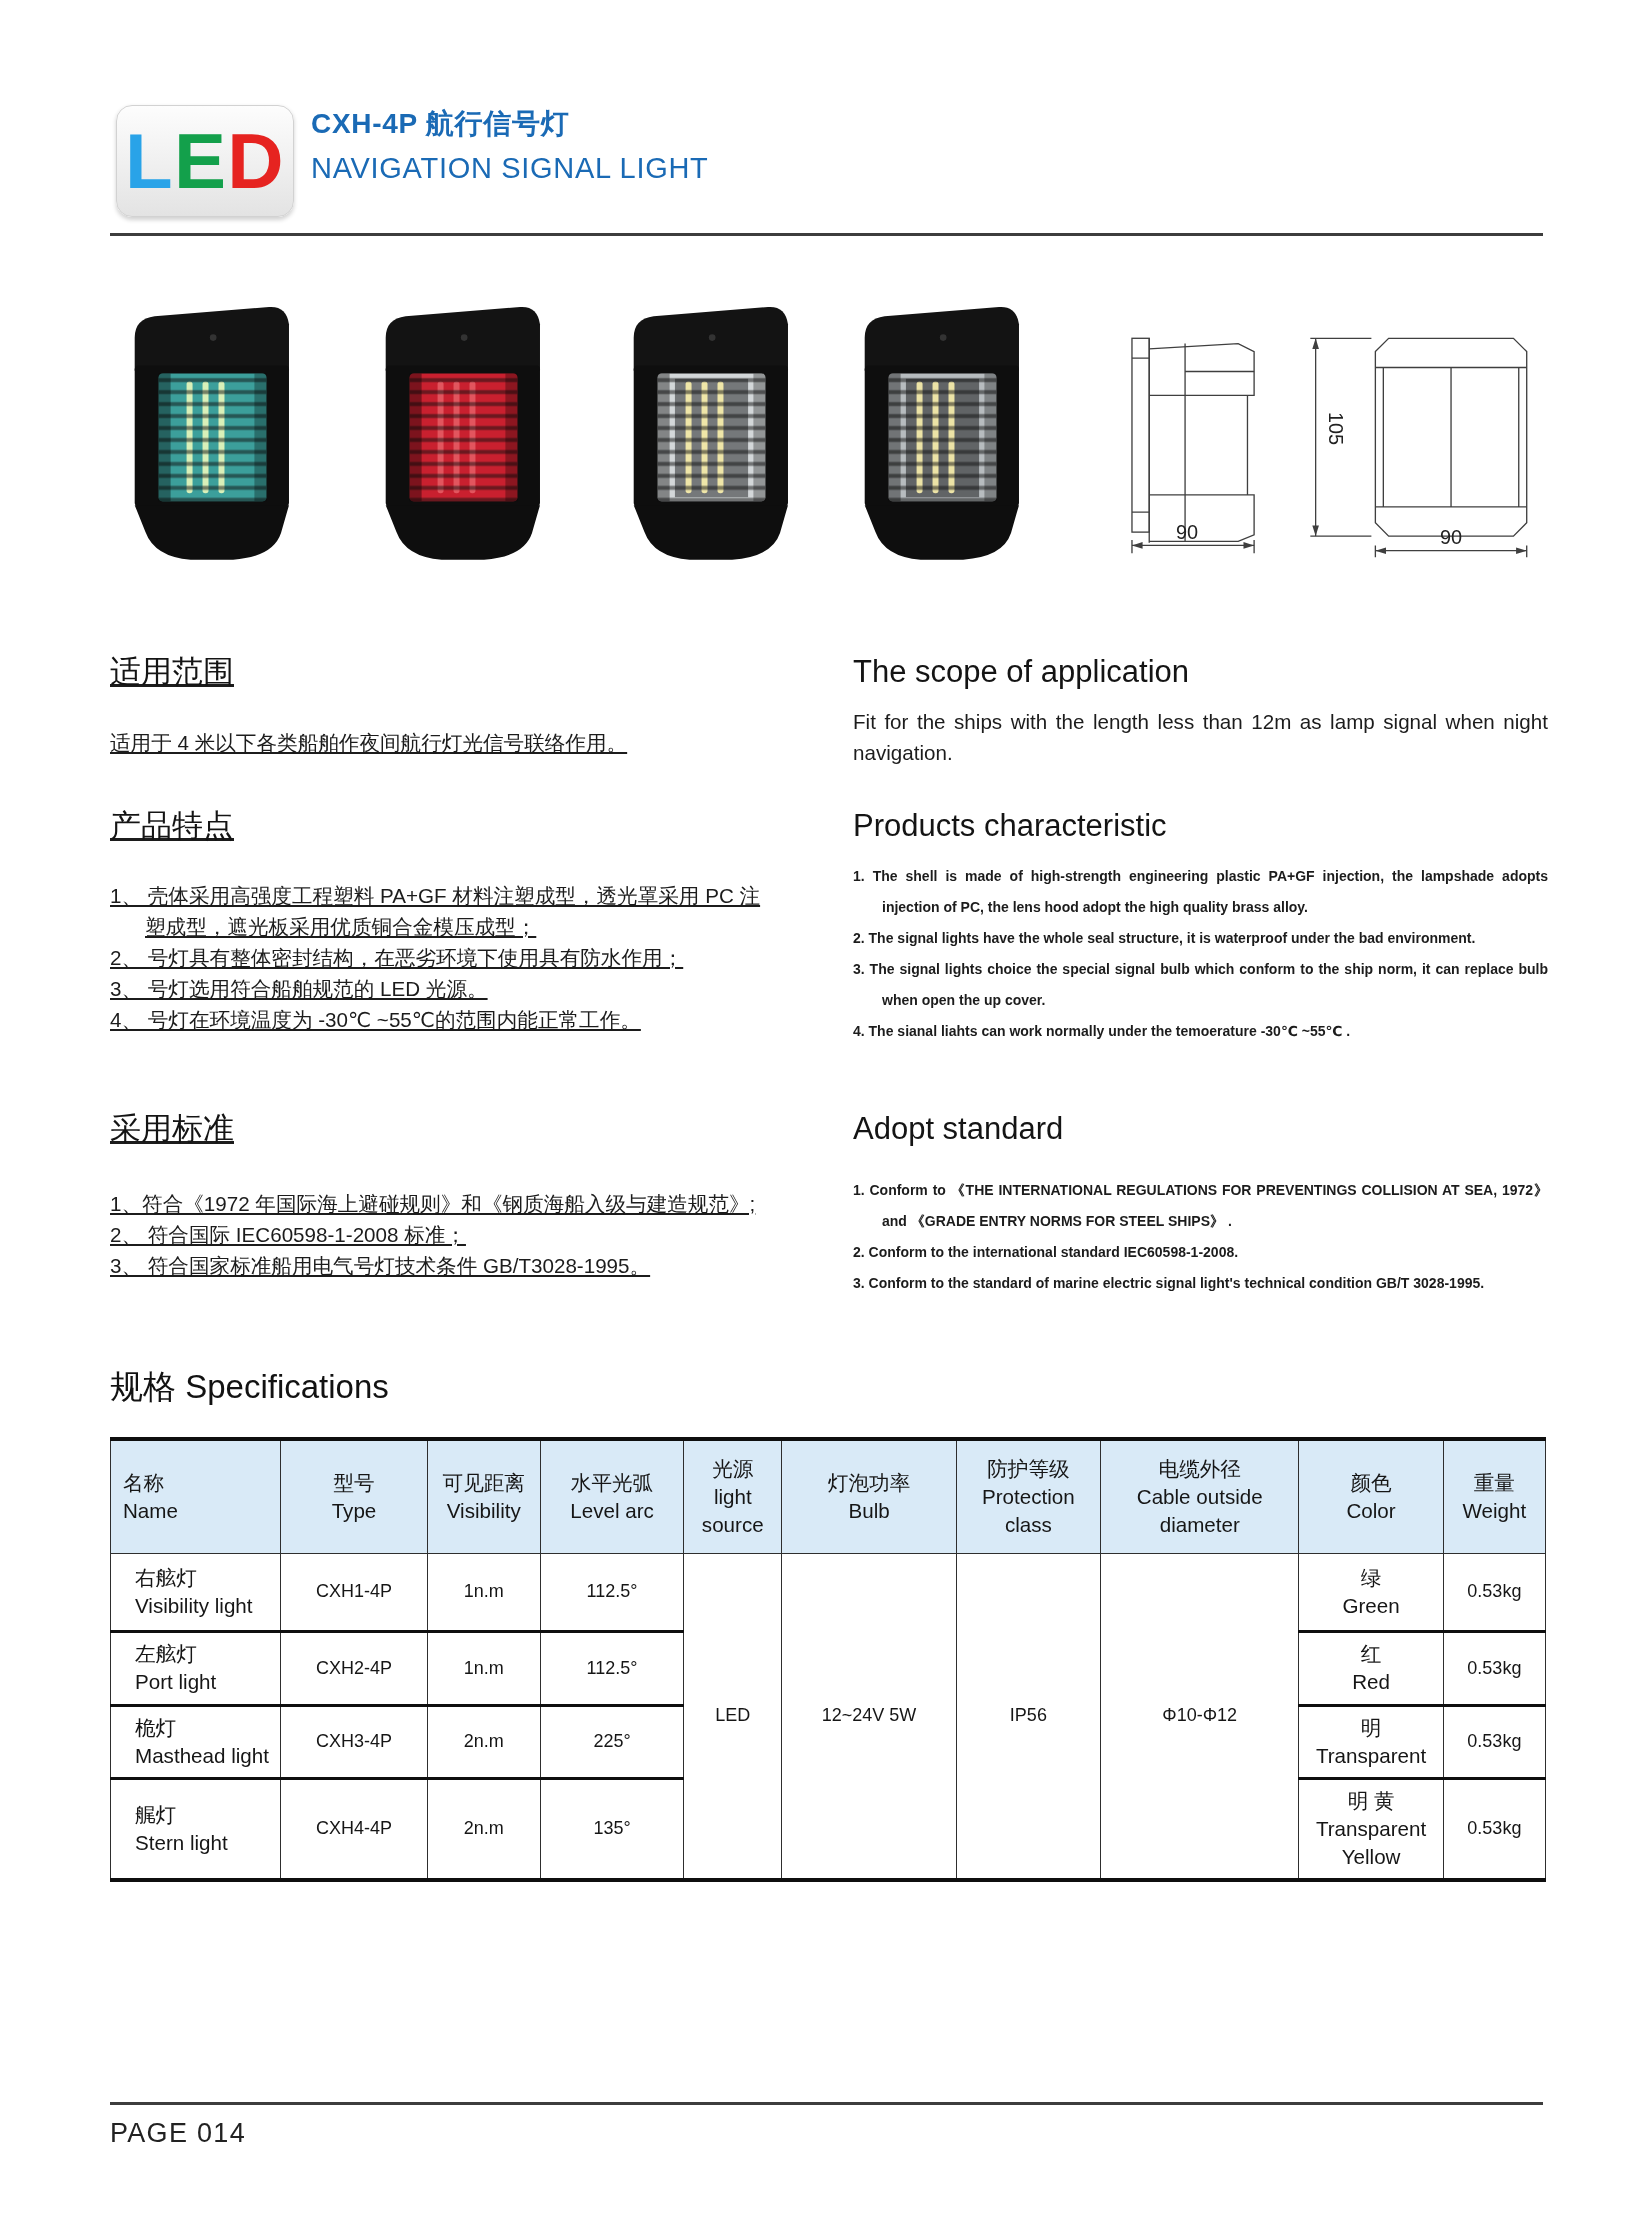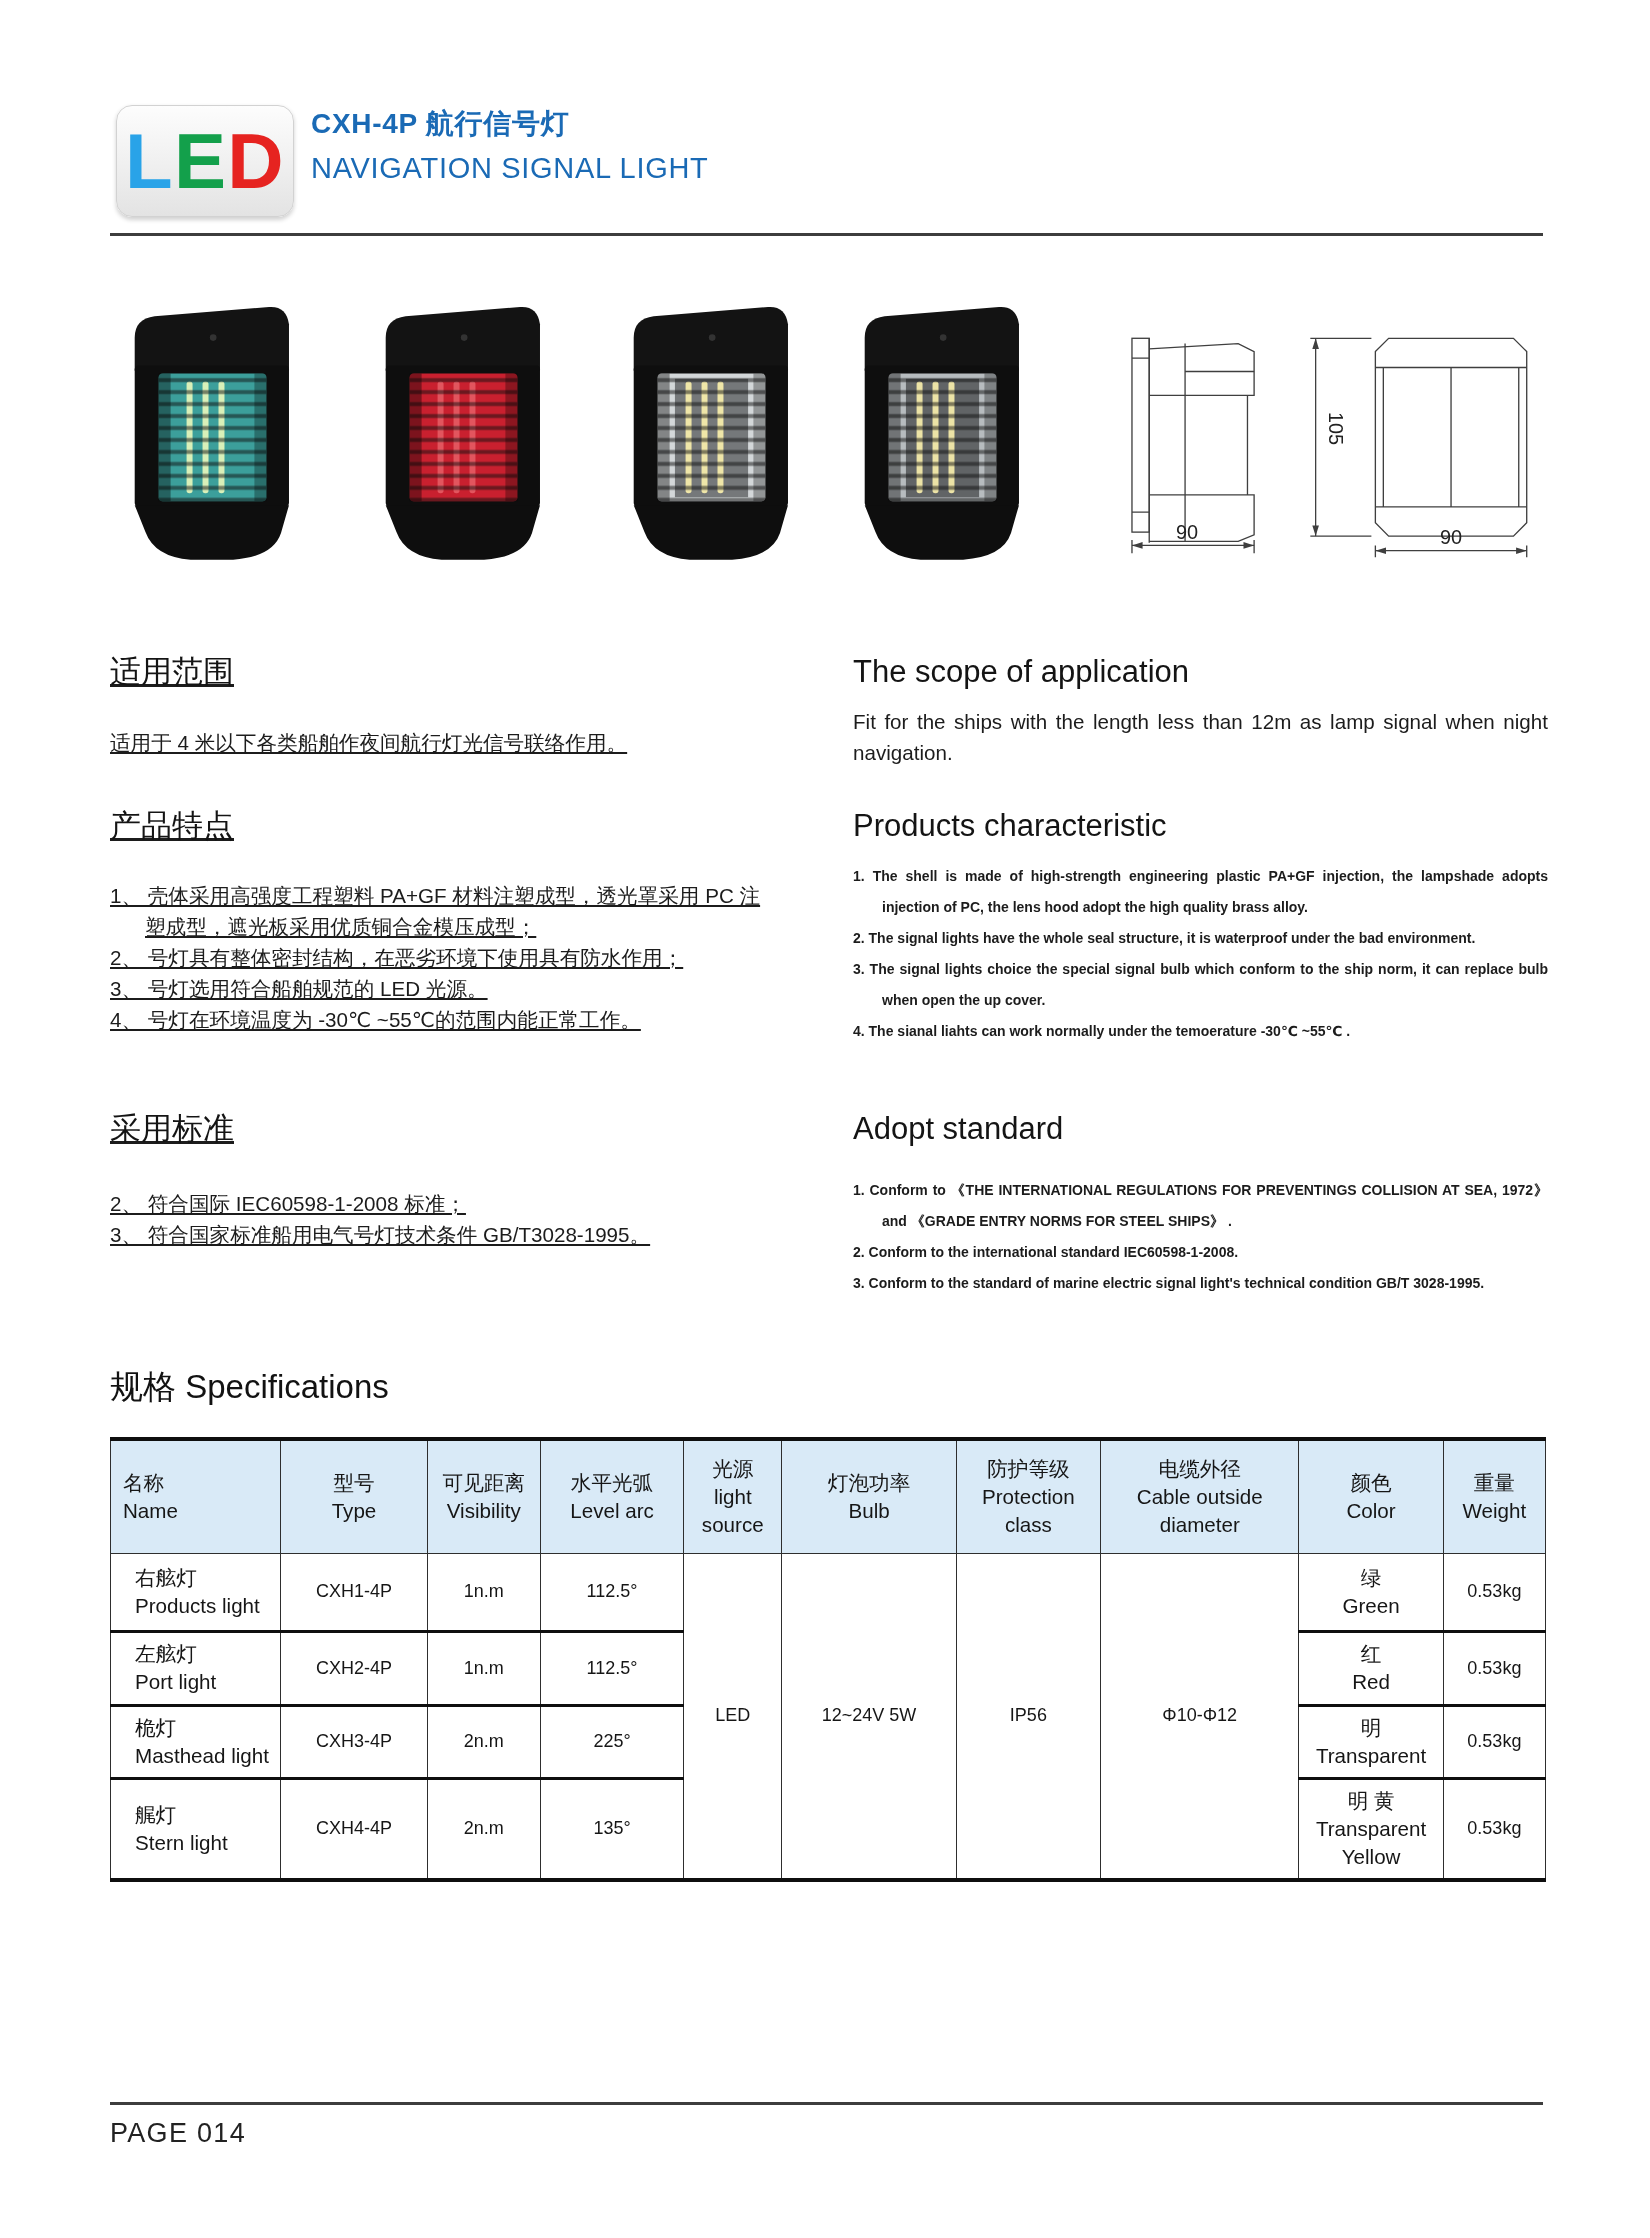--- a/index.html
+++ b/index.html
@@ -194,20 +194,21 @@
         <div class="li">1. The shell is made of high-strength engineering plastic PA+GF injection, the lampshade adopts injection of PC, the lens hood adopt the high quality brass alloy.</div>
         <div class="li">2. The signal lights have the whole seal structure, it is waterproof under the bad environment.</div>
         <div class="li">3. The signal lights choice the special signal bulb which conform to the ship norm, it can replace bulb when open the up cover.</div>
         <div class="li">4. The sianal liahts can work normally under the temoerature -30℃ ~55℃ .</div>
       </div>
   </div>
 
   <div class="sec zh-col" style="top:1109px">
     <div class="sec-h">采用标准</div>
     <div class="zh-list std">
+        <div class="li">1、符合《1972 年国际海上避碰规则》和《钢质海船入级与建造规范》;</div>
         <div class="li">2、 符合国际 IEC60598-1-2008 标准；</div>
         <div class="li">3、 符合国家标准船用电气号灯技术条件 GB/T3028-1995。</div>
       </div>
   </div>
   <div class="sec en-col" style="top:1109px">
     <div class="sec-h">Adopt standard</div>
     <div class="en-list std">
         <div class="li">1. Conform to 《THE INTERNATIONAL REGULATIONS FOR PREVENTINGS COLLISION AT SEA, 1972》 and 《GRADE ENTRY NORMS FOR STEEL SHIPS》 .</div>
         <div class="li">2. Conform to the international standard IEC60598-1-2008.</div>
         <div class="li">3. Conform to the standard of marine electric signal light's technical condition GB/T 3028-1995.</div>
@@ -273,21 +274,21 @@
             <th style="background: rgb(217, 234, 247);">
               <div>重量</div>
               <div>Weight</div>
             </th>
           </tr>
         </thead>
         <tbody>
           <tr style="height: 78px;">
             <td class="name-cell sep">
               <div>右舷灯</div>
-              <div>Products light</div>
+              <div>Visibility light</div>
             </td>
             <td class="val sep">
               <div>CXH1-4P</div>
             </td>
             <td class="val sep">
               <div>1n.m</div>
             </td>
             <td class="val sep">
               <div>112.5°</div>
             </td>

